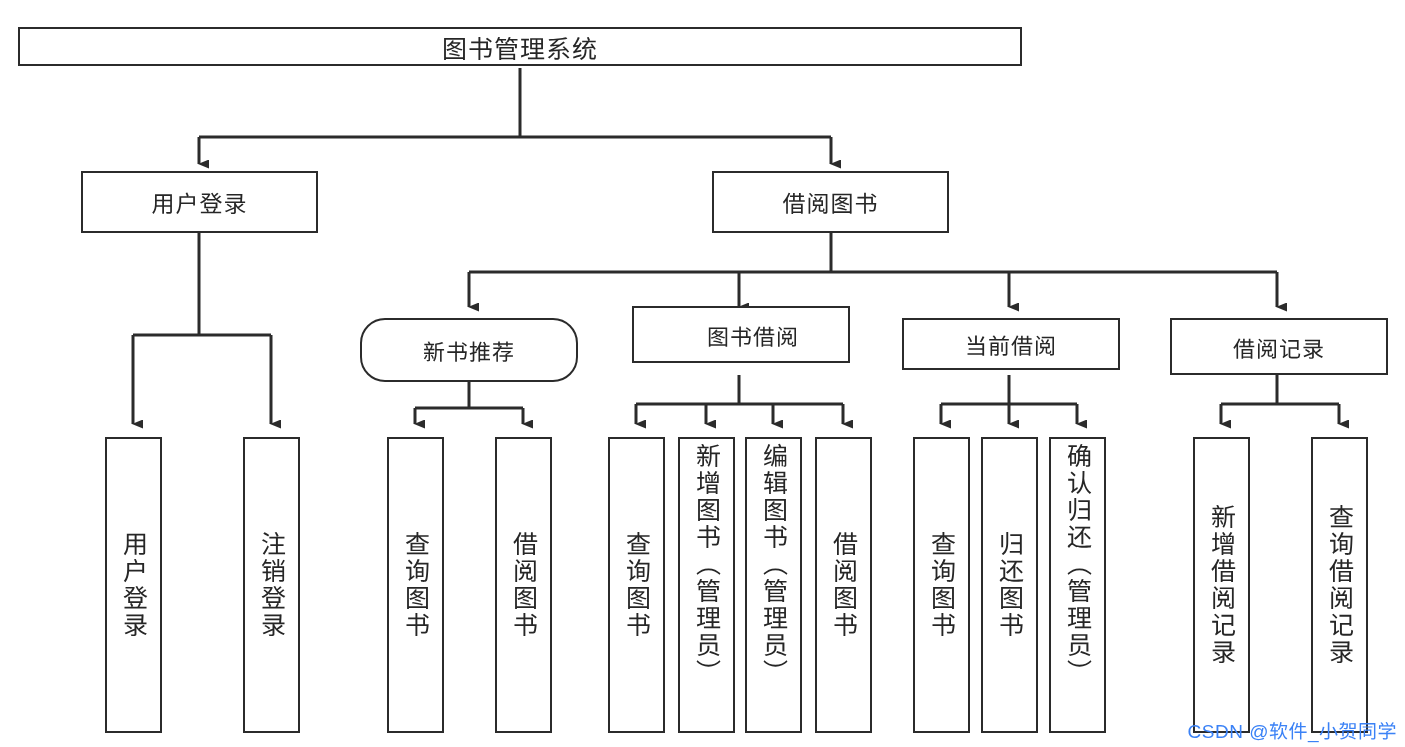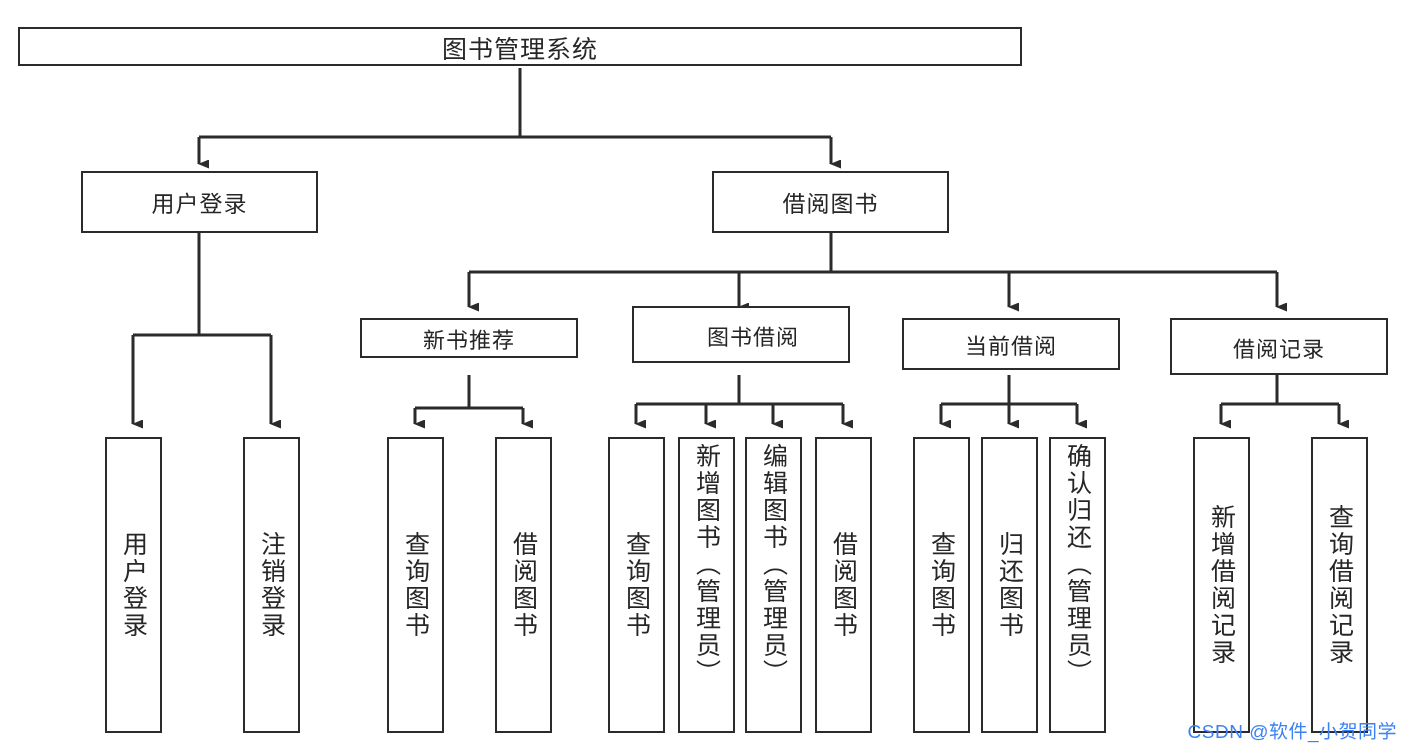--- a/index.html
+++ b/index.html
@@ -138,21 +138,21 @@
     <span>图书管理系统</span>
   </div>
 
   <div class="node lvl1" style="left:81px; top:171px; width:237px; height:62px;">
     <span>用户登录</span>
   </div>
   <div class="node lvl1" style="left:712px; top:171px; width:237px; height:62px;">
     <span>借阅图书</span>
   </div>
 
-  <div class="node lvl2" style="left:360px; top:318px; width:218px; height:40px;">
+  <div class="node lvl2" style="left:360px; top:318px; width:218px; height:64px;border-radius:25px;">
     <span>新书推荐</span>
   </div>
   <div class="node lvl2" style="left:632px; top:306px; width:218px; height:57px;padding-left:24px;">
     <span>图书借阅</span>
   </div>
   <div class="node lvl2" style="left:902px; top:318px; width:218px; height:52px;">
     <span>当前借阅</span>
   </div>
   <div class="node lvl2" style="left:1170px; top:318px; width:218px; height:57px;text-align:center;">
     <span>借阅记录</span>

